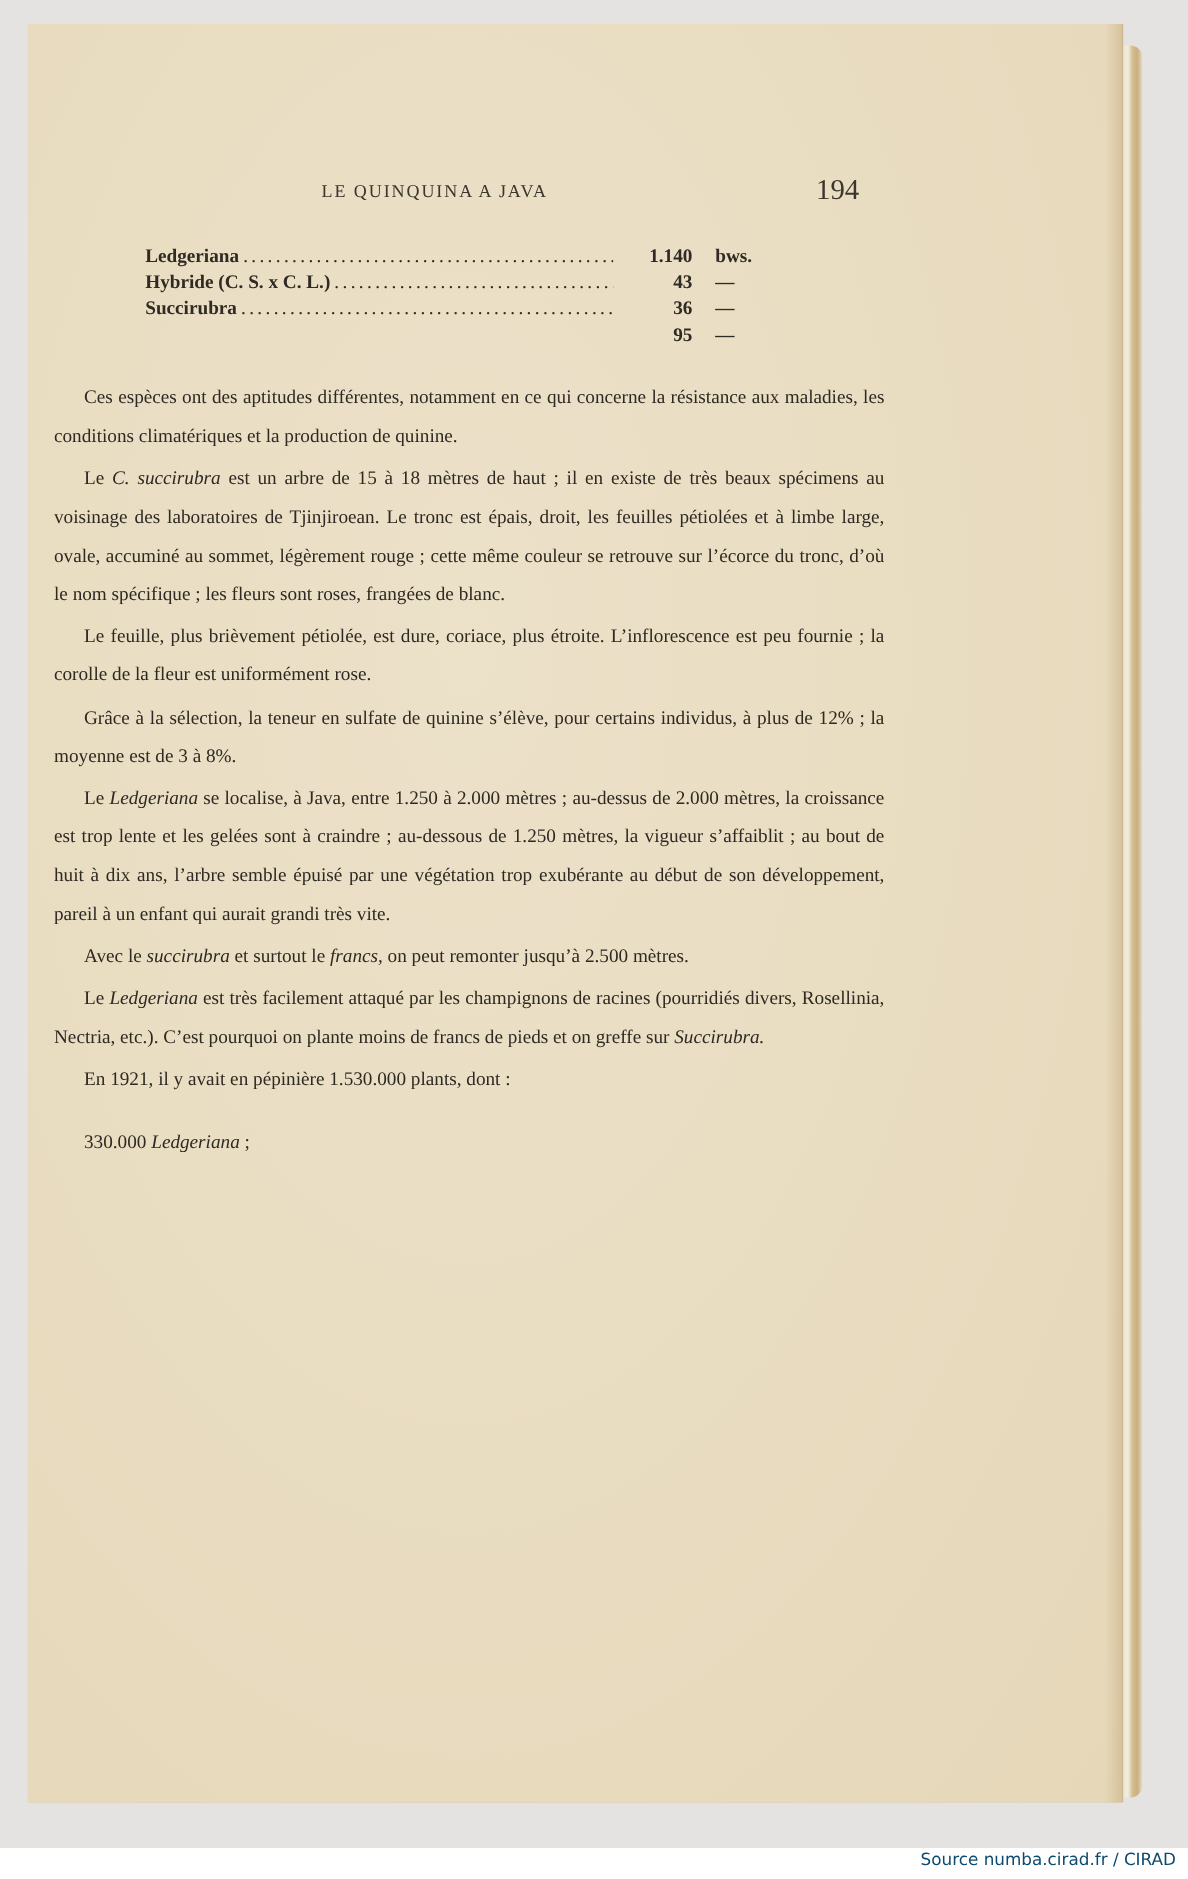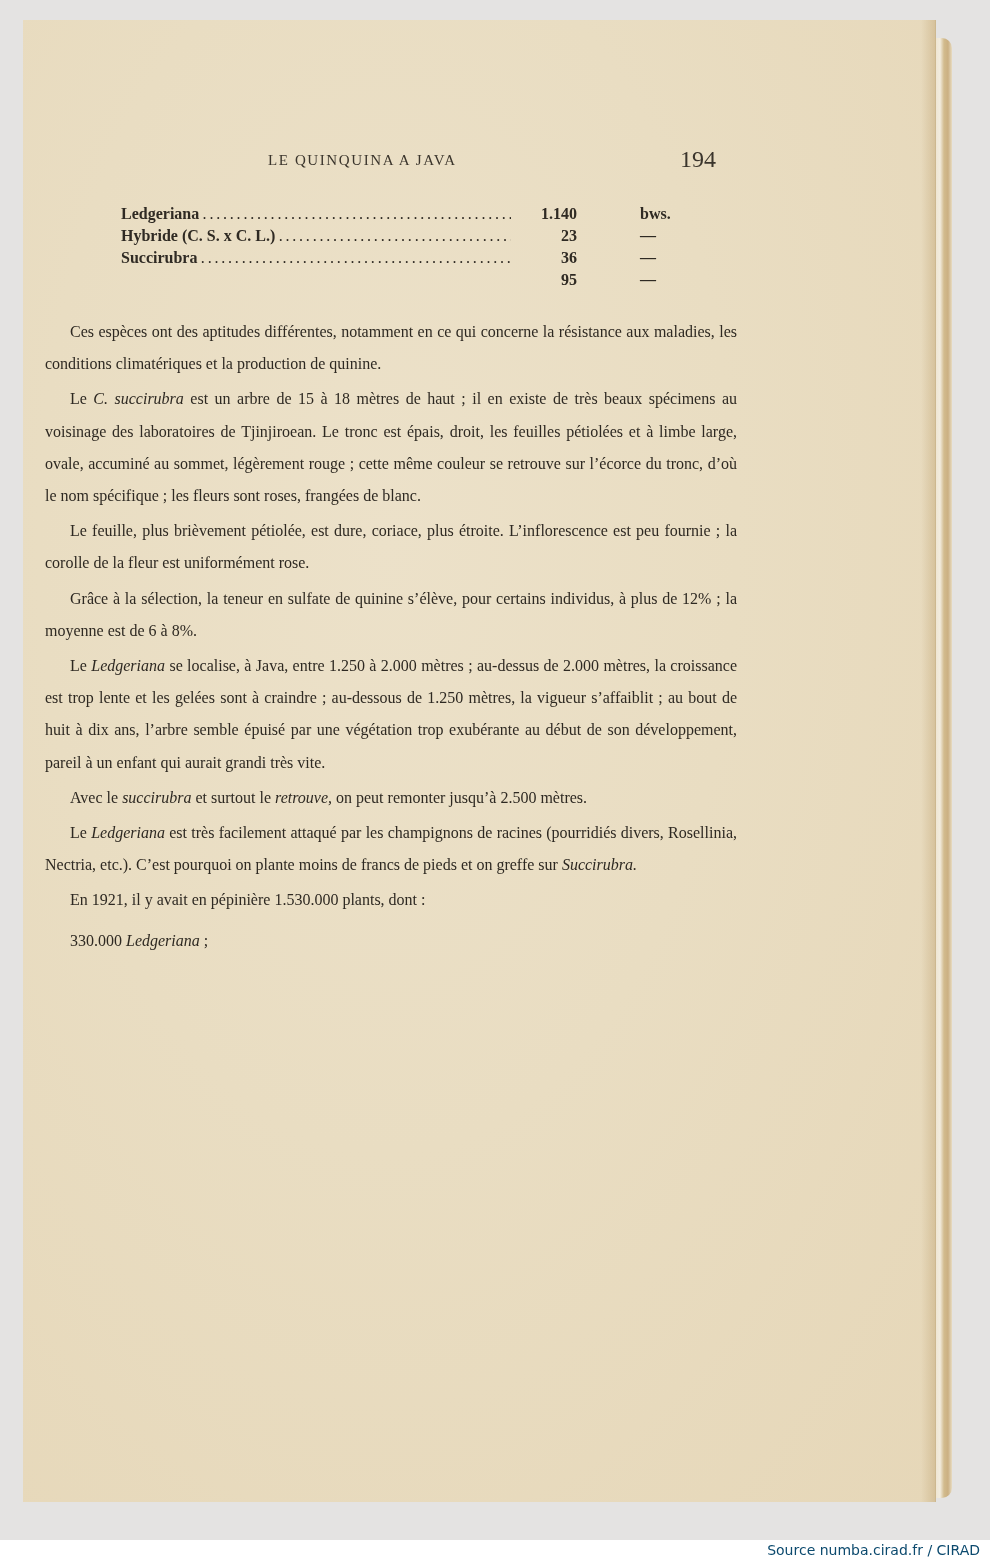--- a/index.html
+++ b/index.html
@@ -40,30 +40,30 @@
     }
     .table {
       position: absolute; left: 121px; top: 203px; width: 540px;
       font-family: "Liberation Serif", serif; color: #2f2a23; font-size: 16px;
       font-weight: bold;
     }
     .trow { position: relative; height: 22px; line-height: 22px; white-space: nowrap; }
     .tname { position: absolute; left: 0; width: 390px; overflow: hidden; }
     .tname::after { content: " . . . . . . . . . . . . . . . . . . . . . . . . . . . . . . . . . . . . . . . . . . . . . . . . . . . . . . . . . . . ."; font-weight: normal; letter-spacing: -0.6px; }
     .tval { position: absolute; right: 84px; text-align: left; }
-    .tunit { position: absolute; left: 475px; margin-left: 44px; }
+    .tunit { position: absolute; left: 475px; }
     .body-text {
       position: absolute; left: 45px; top: 316px; width: 692px;
       font-family: "Liberation Serif", serif; color: #2e2922;
       font-size: 16px; line-height: 32.2px; text-align: justify;
       text-align-last: auto;
     }
     .body-text p { margin: 0 0 3px 0; text-indent: 25px; }
     .body-text em { font-style: italic; }
-    .body-text .list-line { text-indent: 25px; margin-top: 8px; }
+    .body-text .list-line { text-indent: 25px; margin-top: 20px; }
     .footer-credit {
       position: absolute; right: 10px; top: 1542px;
       font-family: "DejaVu Sans", sans-serif; font-size: 14px; color: #0c4a6e;
     }
   </style>
 </head>
 <body>
 
 <div class="scan-bg"></div>
 <div class="page-stack"></div>
@@ -81,39 +81,39 @@
 </div>
 
 <div class="table">
   <div class="trow">
     <span class="tname">Ledgeriana</span>
     <span class="tval">1.140</span>
     <span class="tunit">bws.</span>
   </div>
   <div class="trow">
     <span class="tname">Hybride (C. S. x C. L.)</span>
-    <span class="tval">23</span>
+    <span class="tval">43</span>
     <span class="tunit">—</span>
   </div>
   <div class="trow">
     <span class="tname">Succirubra</span>
     <span class="tval">36</span>
     <span class="tunit">—</span>
   </div>
   <div class="trow">
     <span class="tval">95</span>
     <span class="tunit">—</span>
   </div>
 </div>
 
 <div class="body-text">
   <p><span>Ces espèces ont des aptitudes différentes, notamment en ce qui concerne la résistance aux maladies, les conditions climatériques et la production de quinine.</span></p>
   <p><span>Le </span><em>C. succirubra</em><span> est un arbre de 15 à 18 mètres de haut ; il en existe de très beaux spécimens au voisinage des laboratoires de Tjinjiroean. Le tronc est épais, droit, les feuilles pétiolées et à limbe large, ovale, accuminé au sommet, légèrement rouge ; cette même couleur se retrouve sur l’écorce du tronc, d’où le nom spécifique ; les fleurs sont roses, frangées de blanc.</span></p>
   <p><span>Le feuille, plus brièvement pétiolée, est dure, coriace, plus étroite. L’inflorescence est peu fournie ; la corolle de la fleur est uniformément rose.</span></p>
-  <p><span>Grâce à la sélection, la teneur en sulfate de quinine s’élève, pour certains individus, à plus de 12% ; la moyenne est de 6 à 8%.</span></p>
+  <p><span>Grâce à la sélection, la teneur en sulfate de quinine s’élève, pour certains individus, à plus de 12% ; la moyenne est de 3 à 8%.</span></p>
   <p><span>Le </span><em>Ledgeriana</em><span> se localise, à Java, entre 1.250 à 2.000 mètres ; au-dessus de 2.000 mètres, la croissance est trop lente et les gelées sont à craindre ; au-dessous de 1.250 mètres, la vigueur s’affaiblit ; au bout de huit à dix ans, l’arbre semble épuisé par une végétation trop exubérante au début de son développement, pareil à un enfant qui aurait grandi très vite.</span></p>
-  <p><span>Avec le </span><em>succirubra</em><span> et surtout le </span><em>retrouve,</em><span> on peut remonter jusqu’à 2.500 mètres.</span></p>
+  <p><span>Avec le </span><em>succirubra</em><span> et surtout le </span><em>francs,</em><span> on peut remonter jusqu’à 2.500 mètres.</span></p>
   <p><span>Le </span><em>Ledgeriana</em><span> est très facilement attaqué par les champignons de racines (pourridiés divers, Rosellinia, Nectria, etc.). C’est pourquoi on plante moins de francs de pieds et on greffe sur </span><em>Succirubra.</em></p>
   <p><span>En 1921, il y avait en pépinière 1.530.000 plants, dont :</span></p>
   <p class="list-line"><span>330.000 </span><em>Ledgeriana</em><span> ;</span></p>
 </div>
 
 <div class="footer-credit">Source numba.cirad.fr / CIRAD</div>
 
 </body></html>

